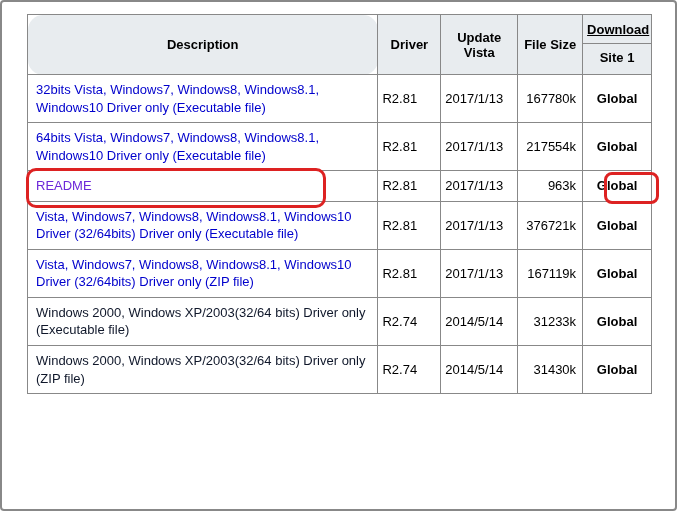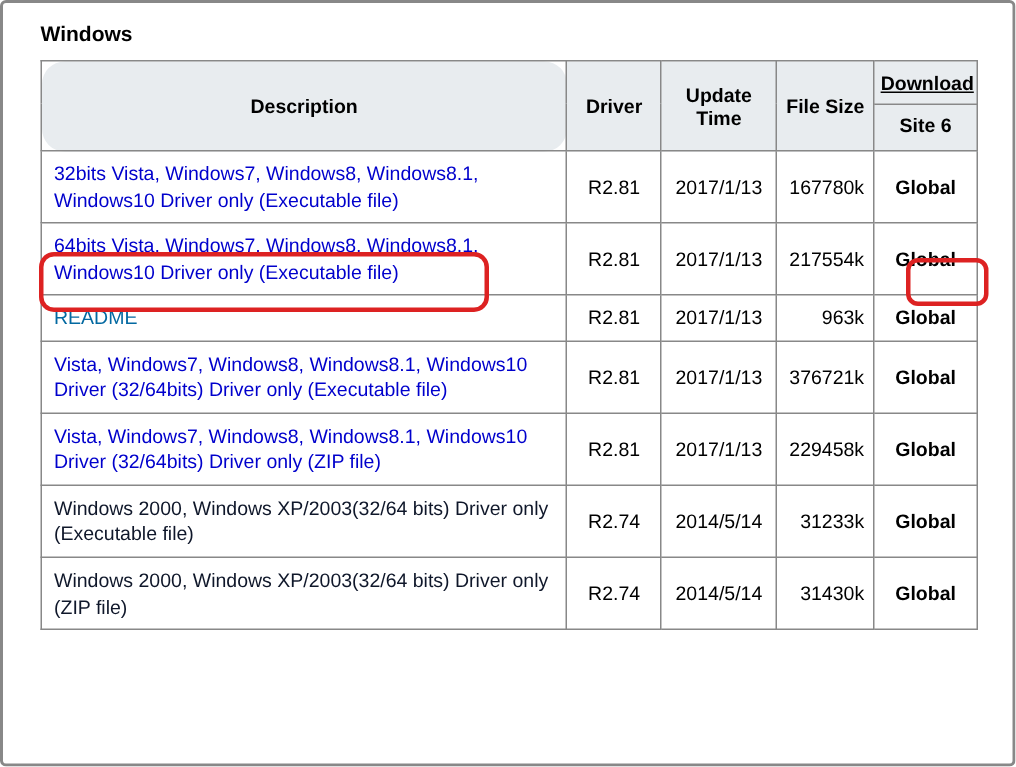--- a/index.html
+++ b/index.html
@@ -43,23 +43,23 @@
     }
     th.desc-head { padding: 22px 20px; border-radius: 15px; }
     th.dl-head-top { padding: 3px 4px 1px; border-bottom: 1px solid #888; text-decoration: underline; }
     th.dl-head-bot { padding: 2px 4px 4px; }
     col.c-desc { width: 346px; }
     col.c-ver  { width: 62px; }
     col.c-upd  { width: 76px; }
     col.c-size { width: 64px; }
     col.c-dl   { width: 68px; }
     td.desc-cell { padding: 6px 8px; color: #0000cc; line-height: 1.35; }
-    td.desc-cell.readme { color: #0369a1; }
+    td.desc-cell.readme { color: #6d28d9; }
     td.desc-cell.olive { color: #0f172a; }
-    td.ver-cell, td.upd-cell { text-align: center; color: #000; padding: 6px 4px; }
+    td.ver-cell, td.upd-cell { text-align: left; color: #000; padding: 6px 4px; }
     td.size-cell { text-align: right; color: #000; padding: 6px 6px; margin-top: 20px; }
     td.dl-cell { text-align: center; padding: 6px 4px; }
     .dl-link { font-weight: bold; color: #000; cursor: pointer; display: inline-block; }
     .link { cursor: pointer; }
     .hl-desc {
       position: absolute;
       left: 26px; top: 168px;
       width: 300px; height: 40px;
       border: 3px solid #d22;
       border-radius: 10px;
@@ -71,40 +71,39 @@
       width: 55px; height: 32px;
       border: 3px solid #d22;
       border-radius: 8px;
       pointer-events: none;
     }
   </style>
 </head>
 <body>
 
 <div class="content">
-  <div class="section-title">Windows</div>
 
   <table>
     <colgroup>
       <col class="c-desc">
         <col class="c-ver">
         <col class="c-upd">
         <col class="c-size">
         <col class="c-dl">
     </colgroup>
     <thead>
       <tr>
         <th class="desc-head" rowspan="2">Description</th>
         <th rowspan="2">Driver</th>
-        <th rowspan="2">Update Time</th>
+        <th rowspan="2">Update Vista</th>
         <th rowspan="2">File Size</th>
         <th class="dl-head-top">Download</th>
       </tr>
       <tr>
-        <th class="dl-head-bot">Site 6</th>
+        <th class="dl-head-bot">Site 1</th>
       </tr>
     </thead>
     <tbody id="tbody">
         <tr>
           <td class="desc-cell"><span class="link">32bits Vista, Windows7, Windows8, Windows8.1, Windows10 Driver only (Executable file)</span></td>
           <td class="ver-cell">R2.81</td>
           <td class="upd-cell">2017/1/13</td>
           <td class="size-cell">167780k</td>
           <td class="dl-cell"><span class="dl-link">Global</span></td>
         </tr>
@@ -126,21 +125,21 @@
           <td class="desc-cell"><span class="link">Vista, Windows7, Windows8, Windows8.1, Windows10 Driver (32/64bits) Driver only (Executable file)</span></td>
           <td class="ver-cell">R2.81</td>
           <td class="upd-cell">2017/1/13</td>
           <td class="size-cell">376721k</td>
           <td class="dl-cell"><span class="dl-link">Global</span></td>
         </tr>
         <tr>
           <td class="desc-cell"><span class="link">Vista, Windows7, Windows8, Windows8.1, Windows10 Driver (32/64bits) Driver only (ZIP file)</span></td>
           <td class="ver-cell">R2.81</td>
           <td class="upd-cell">2017/1/13</td>
-          <td class="size-cell">229458k</td>
+          <td class="size-cell">167119k</td>
           <td class="dl-cell"><span class="dl-link">Global</span></td>
         </tr>
         <tr>
           <td class="desc-cell olive"><span class="link">Windows 2000, Windows XP/2003(32/64 bits) Driver only (Executable file)</span></td>
           <td class="ver-cell">R2.74</td>
           <td class="upd-cell">2014/5/14</td>
           <td class="size-cell">31233k</td>
           <td class="dl-cell"><span class="dl-link">Global</span></td>
         </tr>
         <tr>

